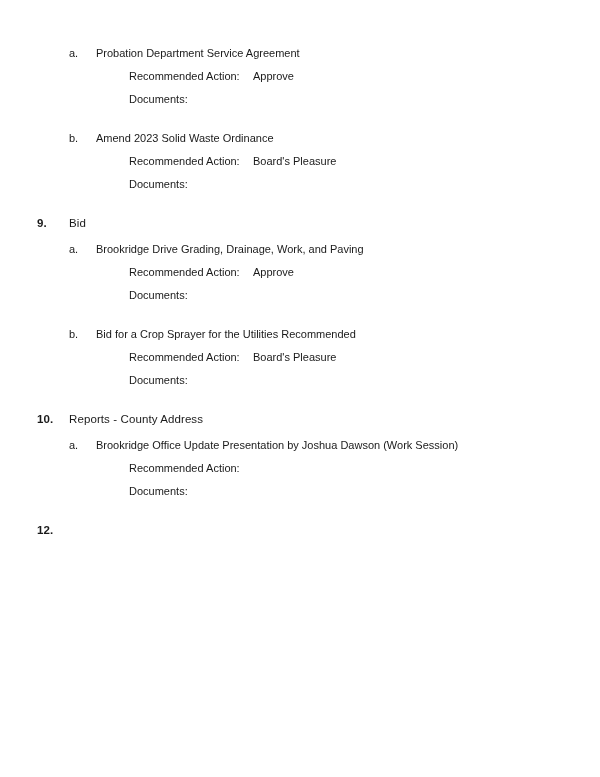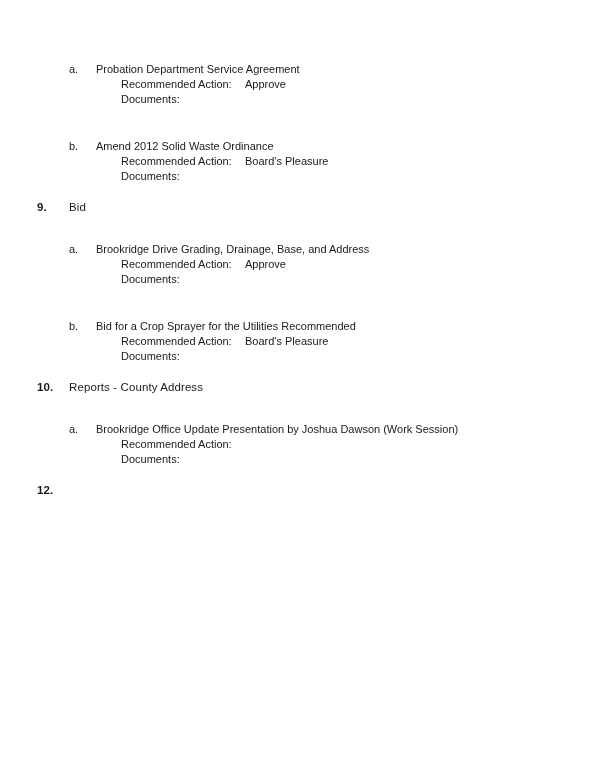--- a/index.html
+++ b/index.html
@@ -60,30 +60,29 @@
     line-height: 15px;
     margin: 0;
   }
   .subitem-letter {
     width: 27px;
     flex: 0 0 27px;
     margin-left: 69px;
   }
   .subitem-title {
     white-space: nowrap;
-    margin-top: 16px;
   }
 
   
   .detail-row {
     display: flex;
     align-items: baseline;
     font-size: 11px;
     line-height: 15px;
-    margin: 0;
+    margin: 8px;
     padding-left: 121px;
   }
   .detail-label {
     width: 124px;
     flex: 0 0 124px;
     white-space: nowrap;
   }
   .detail-value {
     white-space: nowrap;
   }
@@ -112,21 +111,21 @@
         <span class="detail-label">Documents:</span>
         <span class="detail-value"></span>
       </div>
     </div>
 
     <div class="gap-sub"></div>
 
     <div class="subitem">
       <div class="subitem-head">
         <span class="subitem-letter">b.</span>
-        <span class="subitem-title">Amend 2012 Solid Waste Ordinance</span>
+        <span class="subitem-title">Amend 2023 Solid Waste Ordinance</span>
       </div>
       <div class="detail-row">
         <span class="detail-label">Recommended Action:</span>
         <span class="detail-value">Board's Pleasure</span>
       </div>
       <div class="detail-row">
         <span class="detail-label">Documents:</span>
         <span class="detail-value"></span>
       </div>
     </div>
@@ -137,21 +136,21 @@
       <div class="section-head">
         <span class="section-num">9.</span>
         <span class="section-title">Bid</span>
       </div>
 
       <div class="gap-tight"></div>
 
       <div class="subitem">
         <div class="subitem-head">
           <span class="subitem-letter">a.</span>
-          <span class="subitem-title">Brookridge Drive Grading, Drainage, Base, and Address</span>
+          <span class="subitem-title">Brookridge Drive Grading, Drainage, Work, and Paving</span>
         </div>
         <div class="detail-row">
           <span class="detail-label">Recommended Action:</span>
           <span class="detail-value">Approve</span>
         </div>
         <div class="detail-row">
           <span class="detail-label">Documents:</span>
           <span class="detail-value"></span>
         </div>
       </div>

